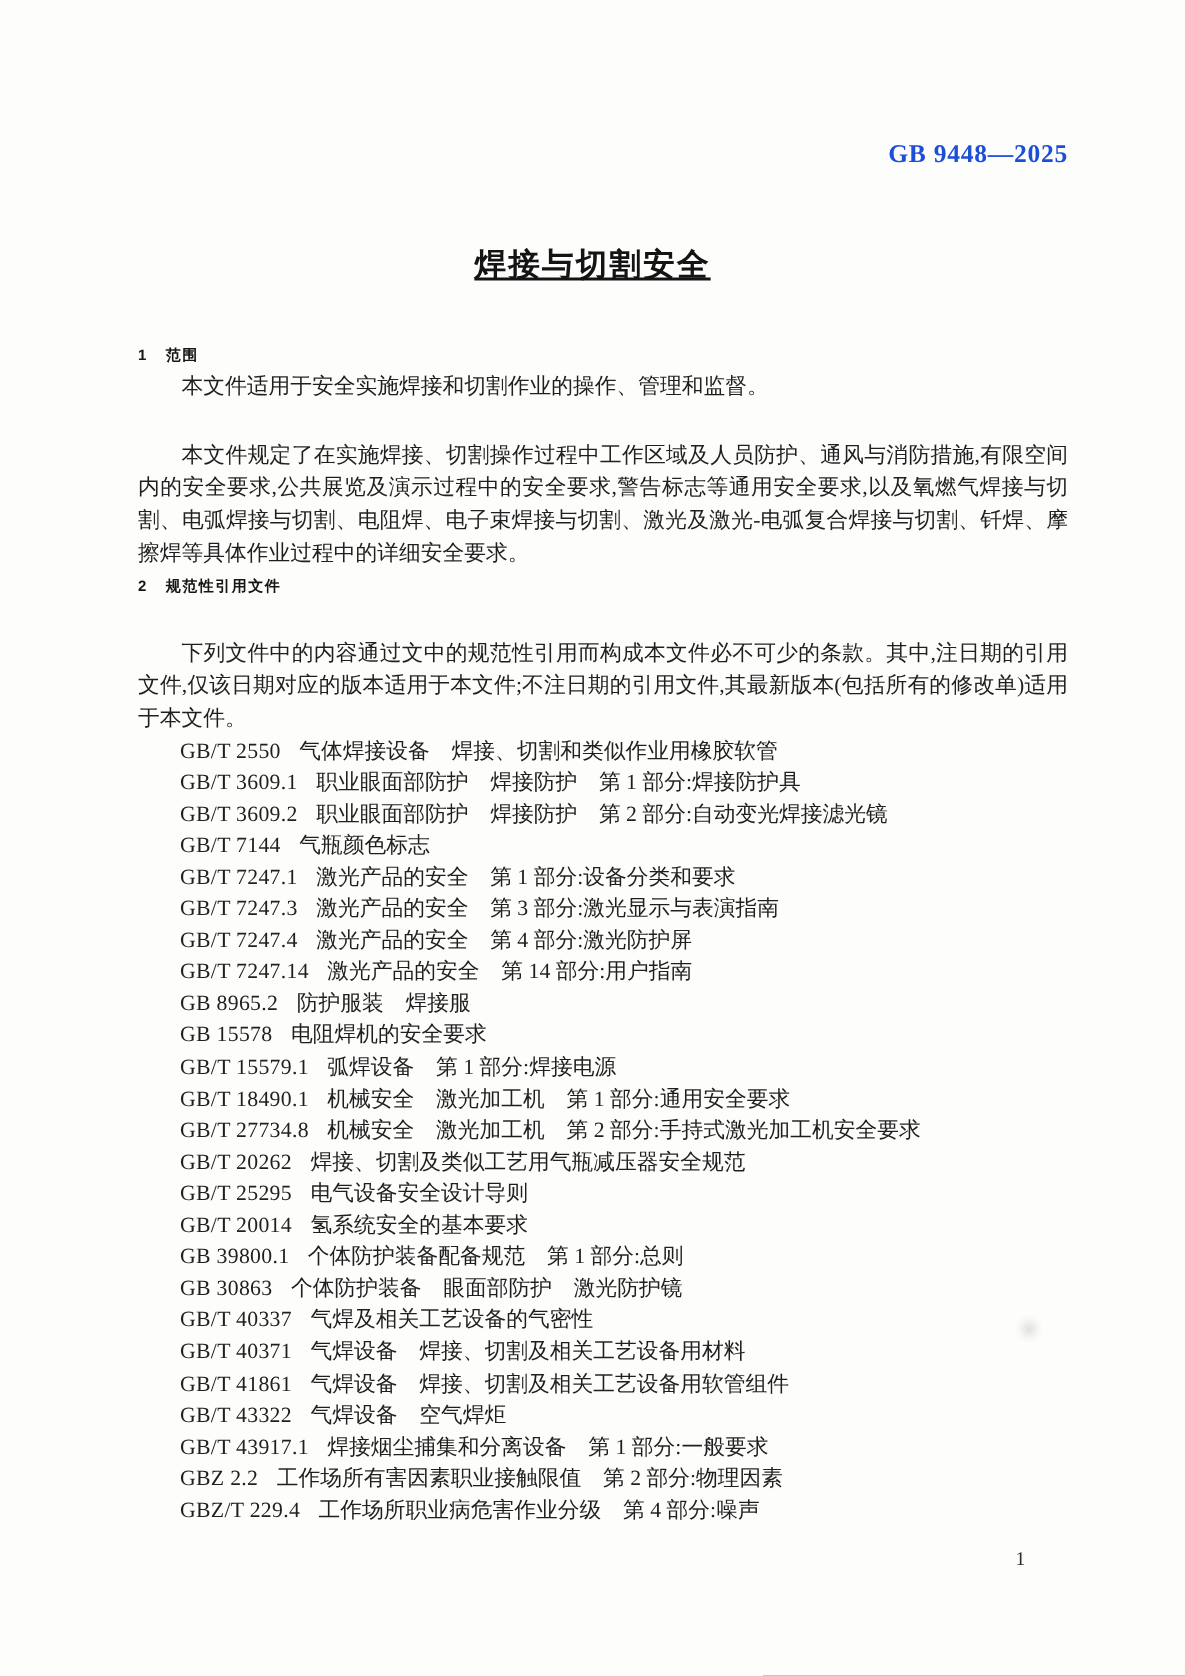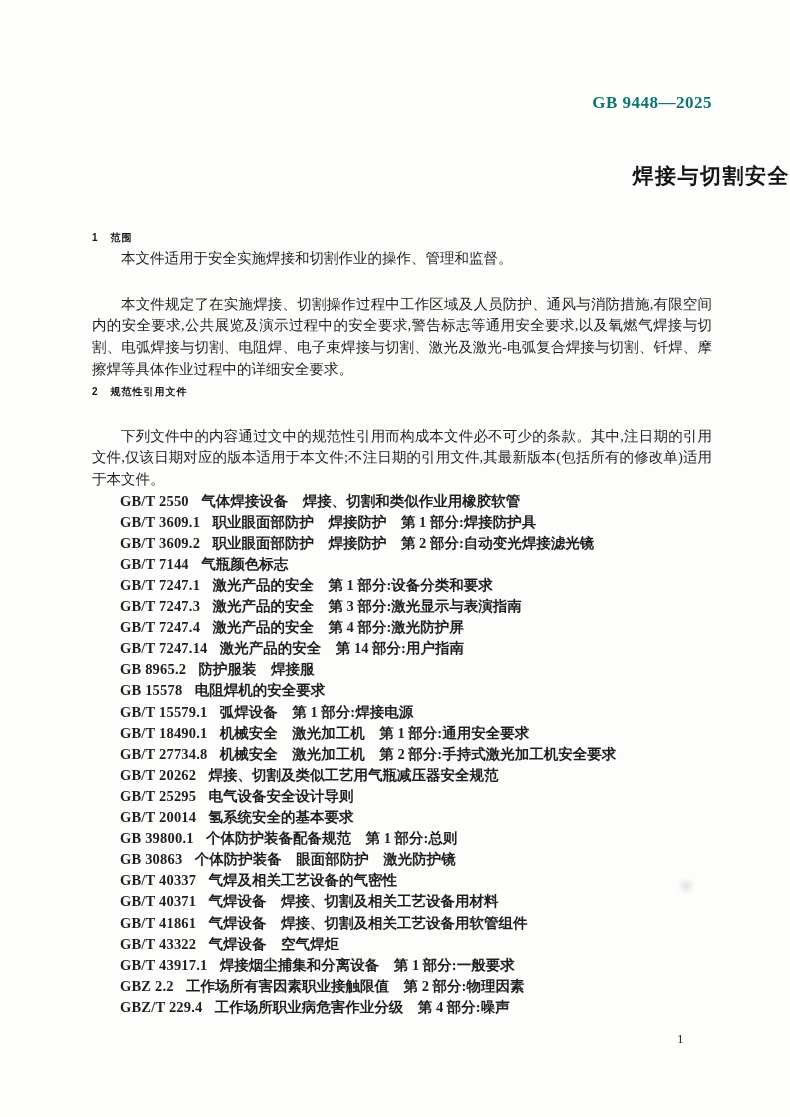--- a/index.html
+++ b/index.html
@@ -18,34 +18,35 @@
     overflow: hidden;
   }
   .doc-code {
     position: absolute;
     top: 93px;
     right: 78px;
     font-size: 17px;
     font-weight: bold;
     letter-spacing: 0.5px;
     font-family: "Liberation Serif", serif;
-    color: #0f766e;
+    color: #1d4ed8;
     white-space: nowrap;
   }
   .doc-title {
     position: absolute;
     top: 162px;
     left: 0;
     width: 100%;
-    text-align: right;
+    text-align: center;
     font-family: "Liberation Sans", sans-serif;
     font-weight: bold;
     font-size: 21px;
     letter-spacing: 1.5px;
     color: #141414;
+    text-decoration: underline;
   }
   .content {
     position: absolute;
     left: 92px;
     top: 227px;
     width: 620px;
   }
   .sec-heading {
     font-family: "Liberation Sans", sans-serif;
     font-weight: bold;
@@ -65,21 +66,20 @@
     text-indent: 2em;
     color: #1f1f1f;
   }
   .para.first-after-heading { margin-top: 24px; }
   .sec-heading.second { }
   .intro-after-heading { margin-top: 24px; }
   .ref-list {
     margin-top: 0;
     padding-left: 28px;
     font-size: 14.5px;
-    font-weight: bold;
   }
   .ref-row {
     line-height: 21.1px;
     white-space: nowrap;
     color: #1f1f1f;
   }
   .ref-code {
     margin-right: 0.85em;
     letter-spacing: 0.2px;
   }

